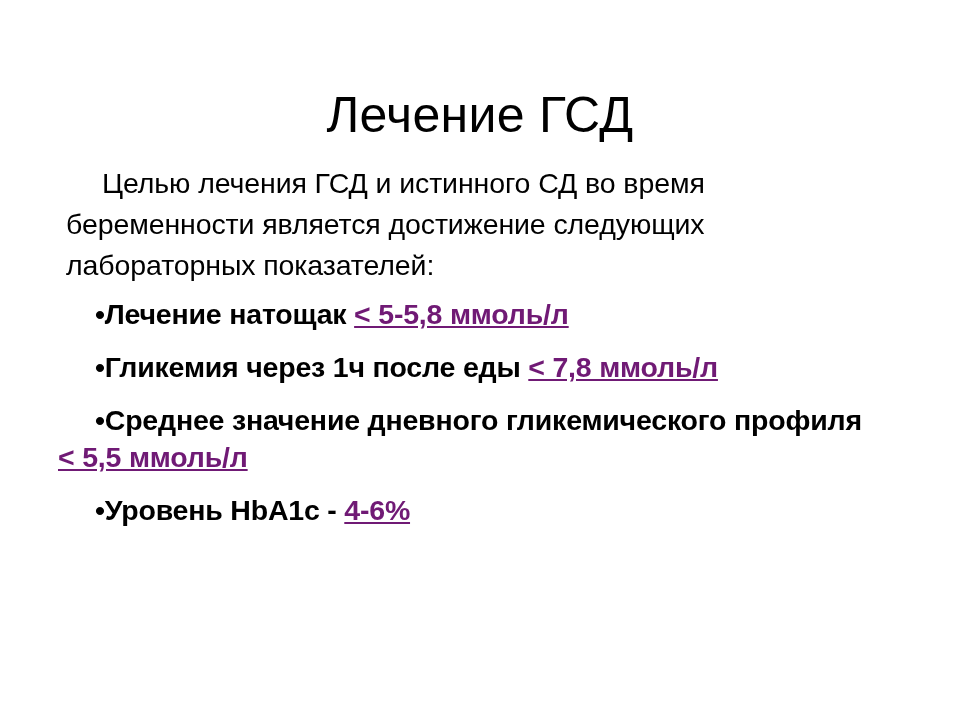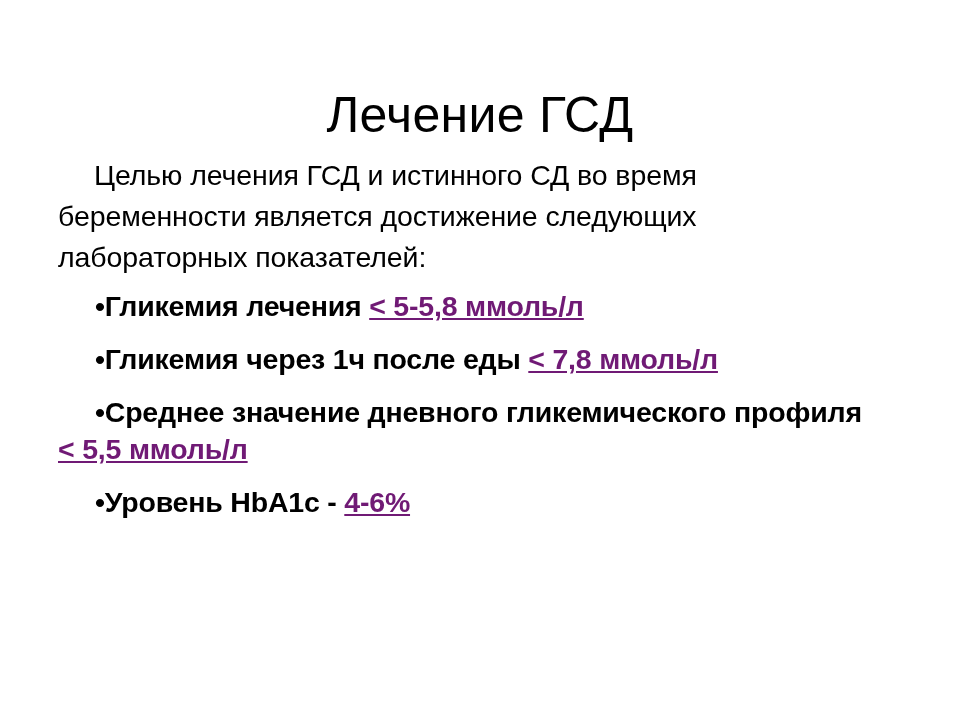--- a/index.html
+++ b/index.html
@@ -39,21 +39,21 @@
     top: 155px;
     left: 58px;
     width: 820px;
   }
   .intro-para {
     font-size: 28.5px;
     font-weight: 400;
     color: #000000;
     line-height: 41px;
     text-indent: 36px;
-    margin: 0;
+    margin: 8px;
     letter-spacing: -0.1px;
   }
   .bullet-list {
     margin: 0;
     padding: 0;
     list-style: none;
     margin-top: 10px;
   }
   .bullet-item {
     font-size: 28.5px;
@@ -90,21 +90,21 @@
 
   <h1 class="slide-title">Лечение ГСД</h1>
 
   <div class="body-block">
 
     <p class="intro-para">Целью лечения ГСД и истинного СД во время беременности является достижение следующих лабораторных показателей:</p>
 
     <ul class="bullet-list">
 
       <li class="bullet-item">
-        <span class="bullet-dot">•</span><span class="lbl-black">Гликемия лечения </span><span class="val-red">&lt; 5-5,8 ммоль/л</span>
+        <span class="bullet-dot">•</span><span class="lbl-black">Лечение натощак </span><span class="val-red">&lt; 5-5,8 ммоль/л</span>
       </li>
 
       <li class="bullet-item">
         <span class="bullet-dot">•</span><span class="lbl-black">Гликемия через 1ч после еды </span><span class="val-red">&lt; 7,8 ммоль/л</span>
       </li>
 
 
       <li class="bullet-item">
         <span class="bullet-dot">•</span><span class="lbl-black">Среднее значение дневного гликемического профиля </span><span class="val-red">&lt; 5,5 ммоль/л</span>
       </li>

